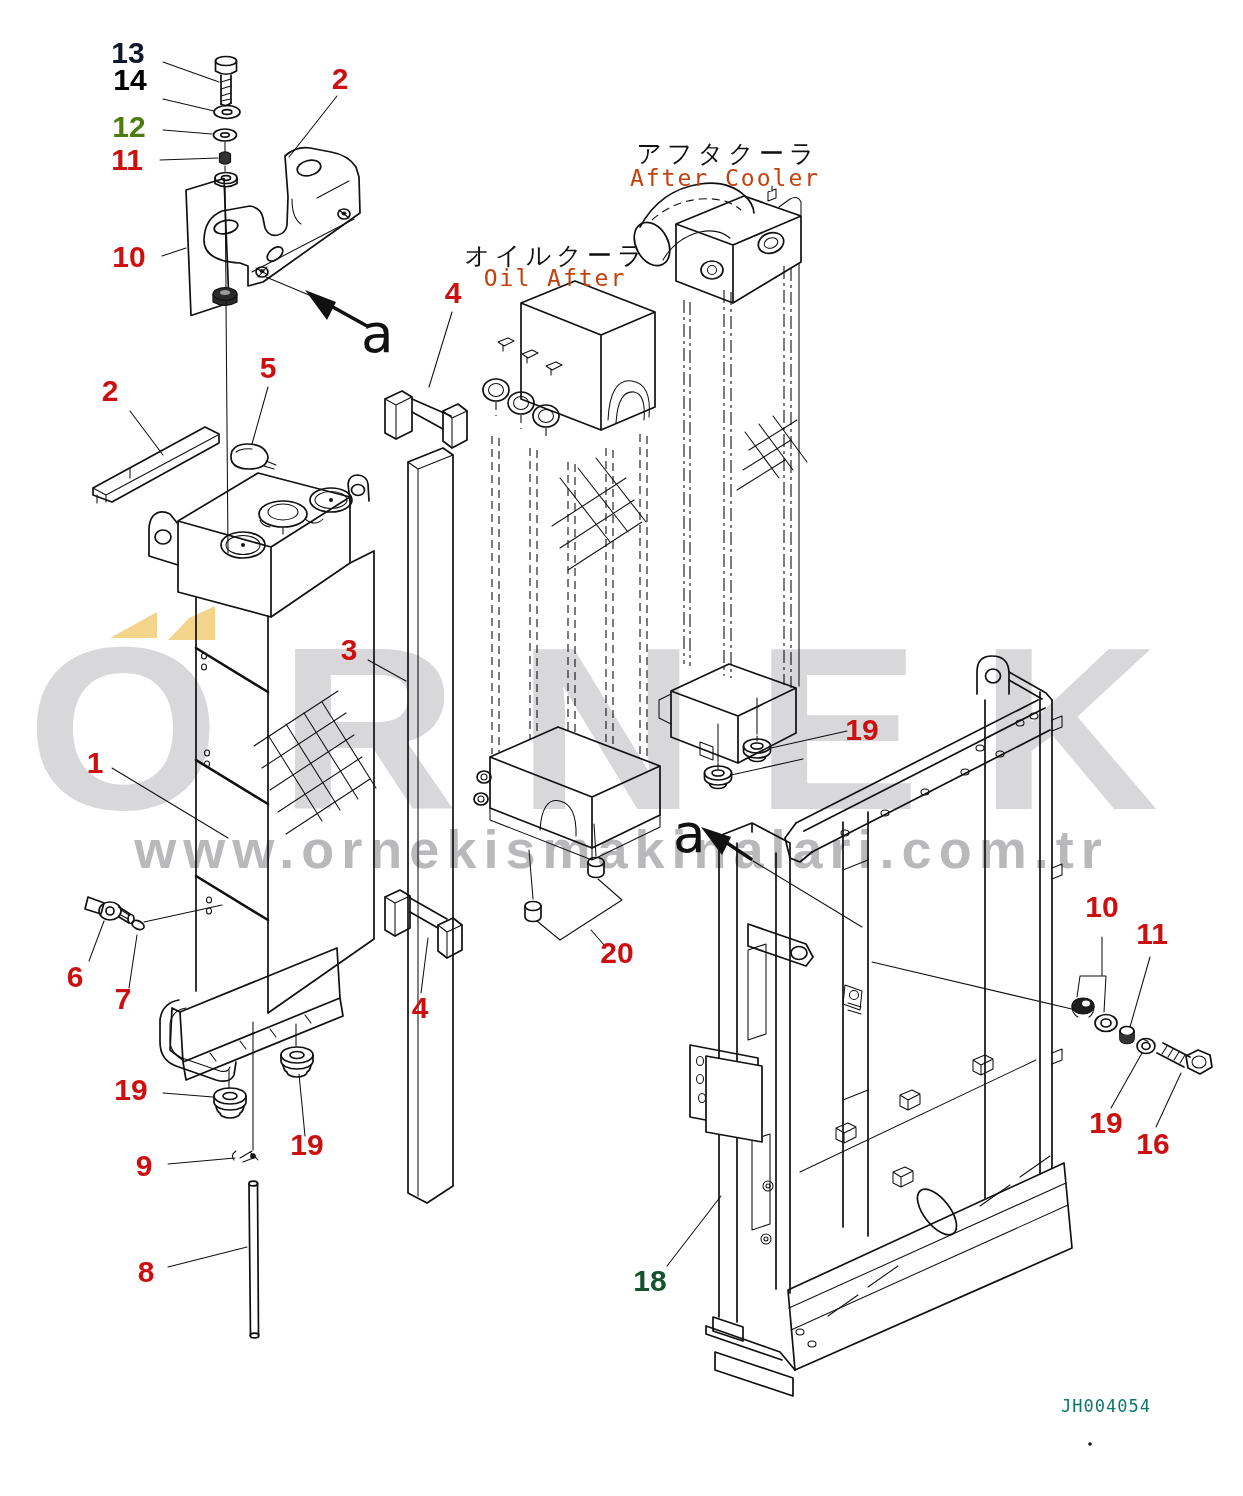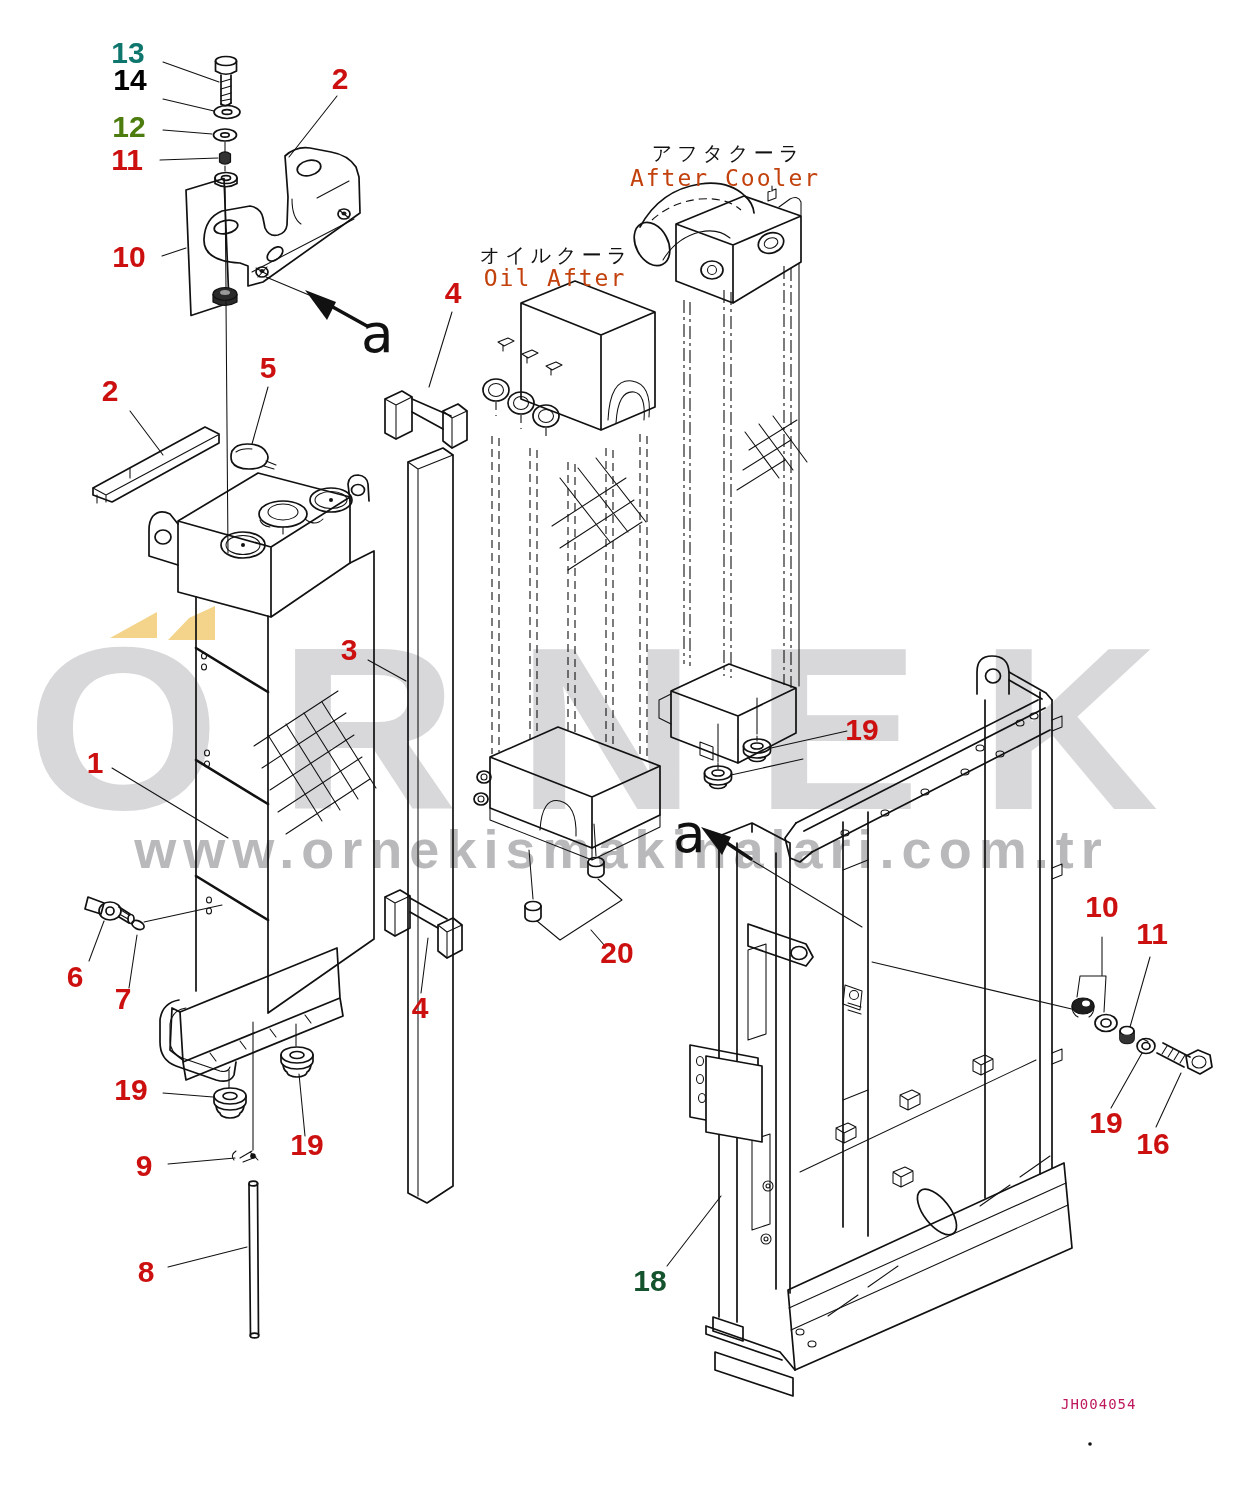--- a/index.html
+++ b/index.html
@@ -23,25 +23,25 @@
   .t{stroke:#111;stroke-width:1.05;fill:none;stroke-linecap:round;stroke-linejoin:round;}
   .h{stroke:#111;stroke-width:2.6;fill:none;stroke-linecap:round;}
   .d{stroke:#111;stroke-width:1.1;fill:none;stroke-dasharray:8 5;}
   .dd{stroke:#111;stroke-width:1.1;fill:none;stroke-dasharray:13 4 3 4;}
   
   .co{position:absolute;z-index:3;transform:translate(-50%,-50%);
       font-weight:bold;font-size:30px;line-height:1;}
   .viewletter{position:absolute;z-index:3;transform:translate(-50%,-50%);
       font-family:"DejaVu Sans Mono",monospace;font-size:54px;color:#111;line-height:1;}
   .cooler-jp{position:absolute;z-index:3;transform:translate(-50%,-50%);
-      font-family:Liberation Serif, serif;font-size:20px;letter-spacing:5px;color:#111;white-space:nowrap;}
+      font-family:Liberation Serif, serif;font-size:25px;letter-spacing:5px;color:#111;white-space:nowrap;}
   .cooler-en{position:absolute;z-index:3;transform:translate(-50%,-50%);
       font-family:"DejaVu Sans Mono",monospace;font-size:23px;letter-spacing:2px;color:#c2410c;white-space:nowrap;}
   .code{position:absolute;z-index:3;left:1061px;top:1396px;
-      font-family:"DejaVu Sans Mono",monospace;font-size:14px;letter-spacing:1px;color:#be185d;}
+      font-family:"DejaVu Sans Mono",monospace;font-size:17px;letter-spacing:1px;color:#0f766e;}
 </style>
 </head>
 <body>
 
 <div class="stage">
 
   <div class="wm-brand">ORNEK</div>
   <div class="wm-tri wm-tri1" style="background:#f3d48a"></div>
   <div class="wm-tri wm-tri2" style="background:#f3d48a"></div>
   <div class="wm-url">www.ornekismakinalari.com.tr</div>
@@ -381,21 +381,21 @@
   </svg>
 
   <div class="cooler-jp" style="left:728px;top:153px">アフタクーラ</div>
   <div class="cooler-en" style="left:725px;top:178px">After Cooler</div>
   <div class="cooler-jp" style="left:556px;top:255px">オイルクーラ</div>
   <div class="cooler-en" style="left:555px;top:278px">Oil After</div>
 
   <div class="viewletter" style="left:377px;top:334px">a</div>
   <div class="viewletter" style="left:689px;top:834px">a</div>
 
-  <div class="co" style="left:128px;top:53px;color:#0f766e">13</div>
+  <div class="co" style="left:128px;top:53px;color:#0f172a">13</div>
   <div class="co" style="left:130px;top:80px;color:#000000">14</div>
   <div class="co" style="left:129px;top:127px;color:#4d7c0f">12</div>
   <div class="co" style="left:127px;top:160px;color:#cc1010">11</div>
   <div class="co" style="left:129px;top:257px;color:#cc1010">10</div>
   <div class="co" style="left:340px;top:79px;color:#cc1010">2</div>
   <div class="co" style="left:110px;top:391px;color:#cc1010">2</div>
   <div class="co" style="left:268px;top:368px;color:#cc1010">5</div>
   <div class="co" style="left:453px;top:293px;color:#cc1010">4</div>
   <div class="co" style="left:349px;top:650px;color:#cc1010">3</div>
   <div class="co" style="left:95px;top:763px;color:#cc1010">1</div>

